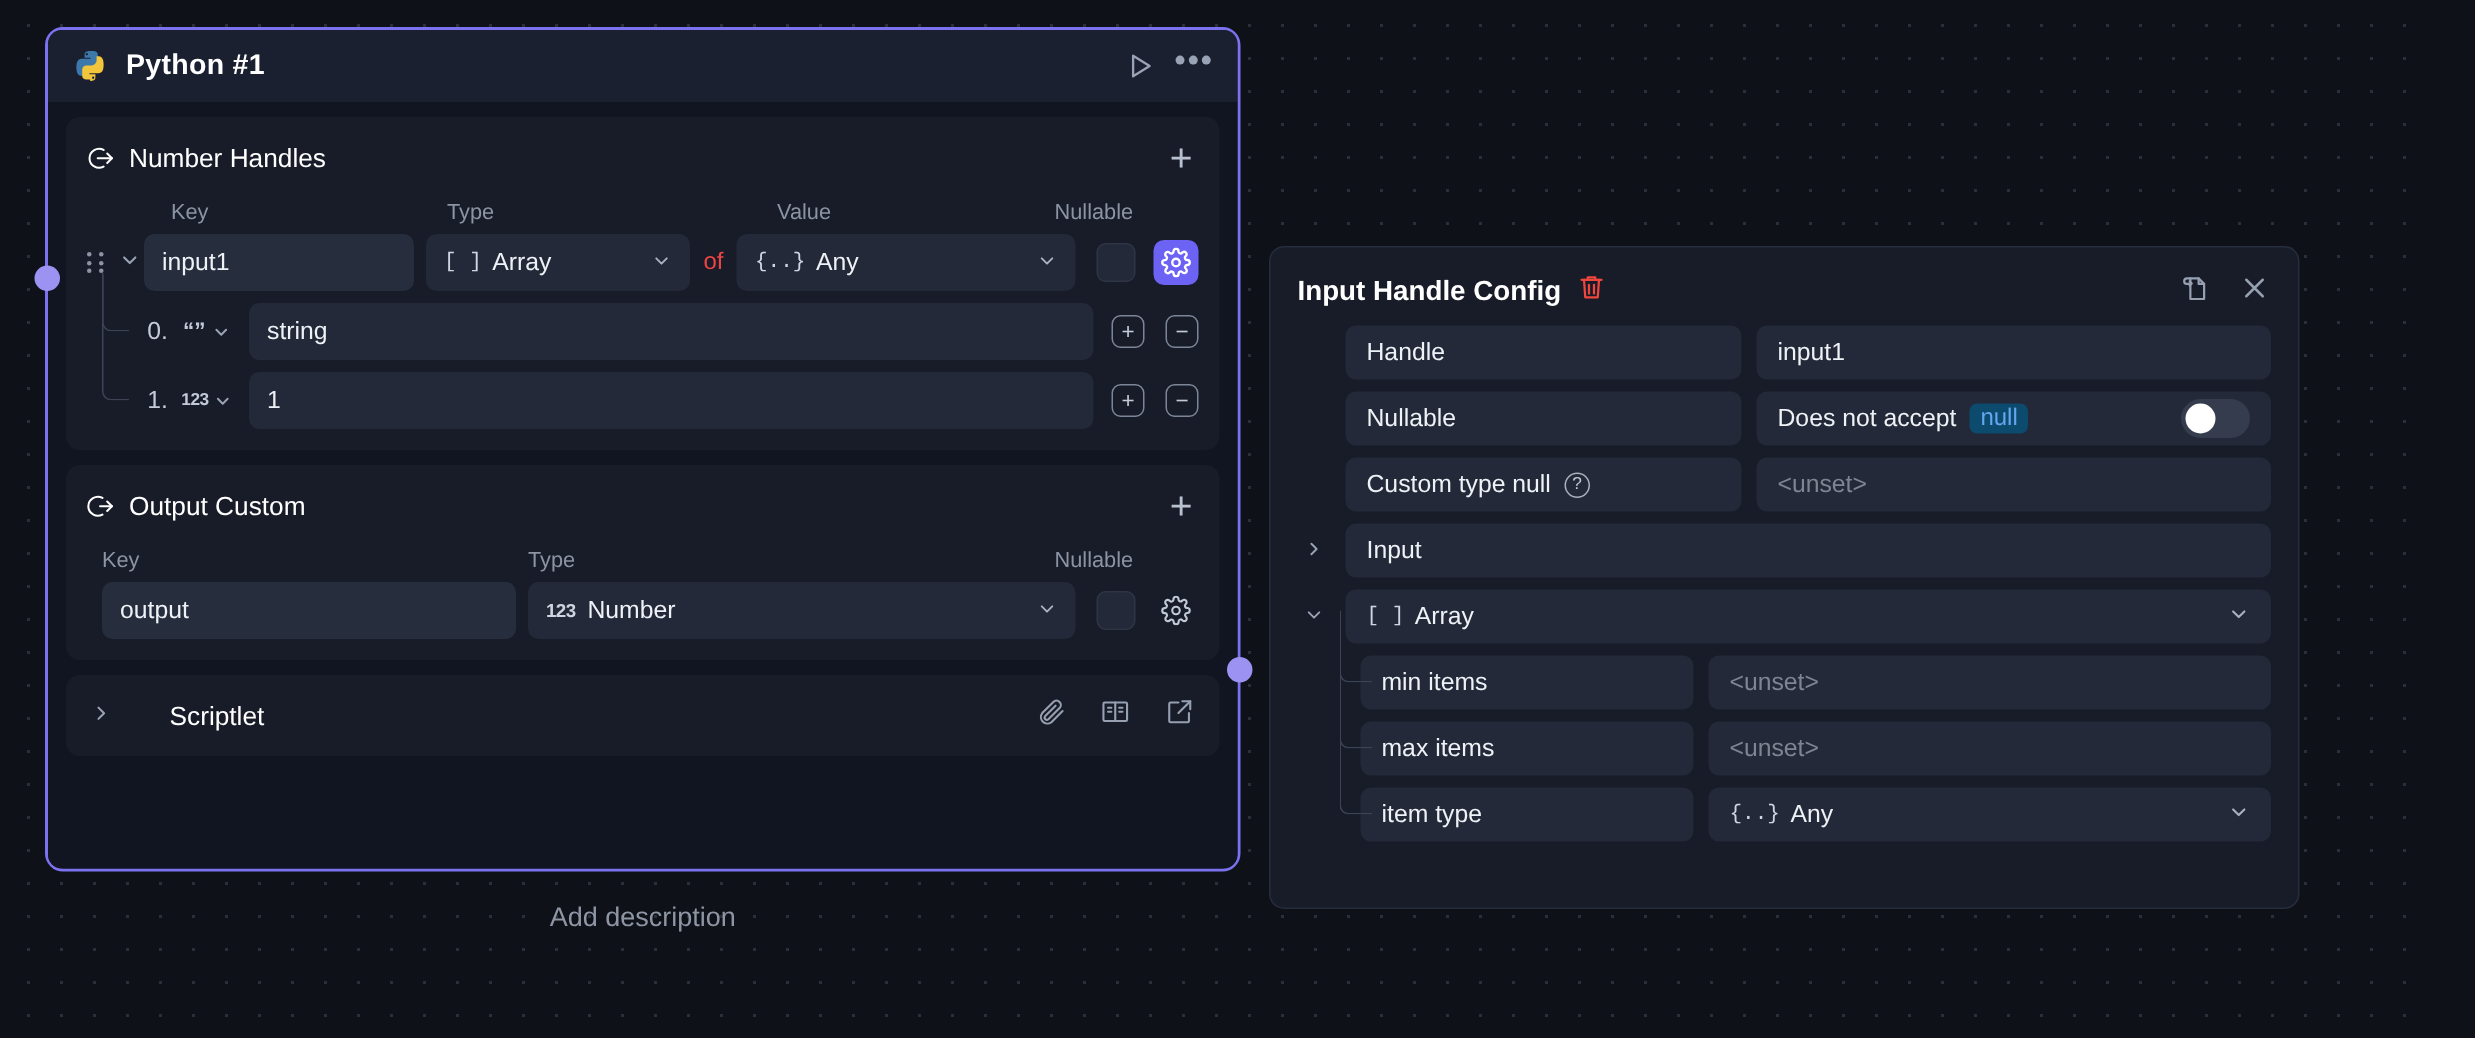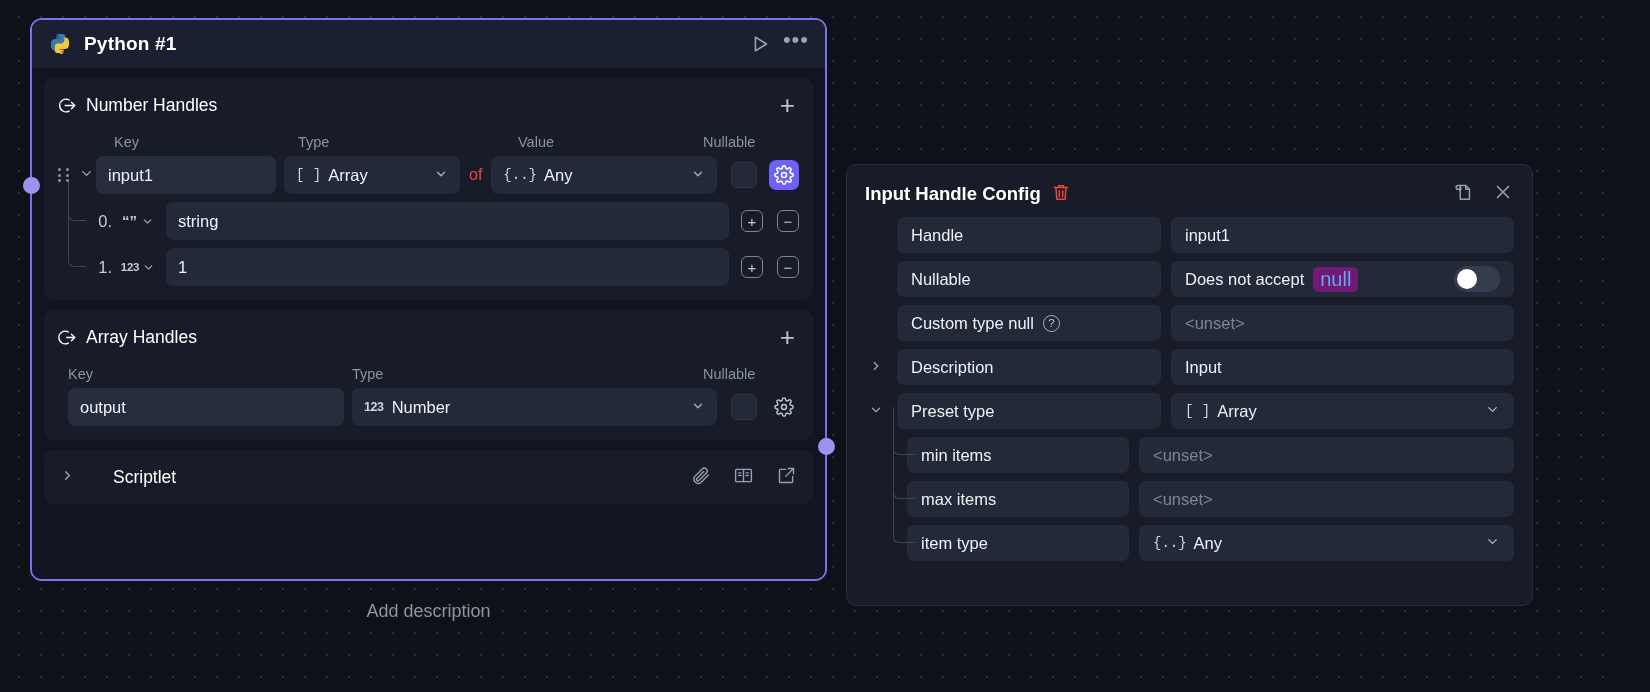--- a/index.html
+++ b/index.html
@@ -155,22 +155,22 @@
     display:flex; align-items:center; padding: 0 14px; color:#eef1f6; font-size:16.5px;
     min-width: 0;
   }
   .cfg-val .ph { color:#7d8593; }
   .qmark {
     display:inline-flex; width:17px; height:17px; border:1.4px solid #aab1bf; border-radius:50%;
     color:#c4cad6; font-size:11.5px; align-items:center; justify-content:center; margin-left:9px;
     cursor:pointer;
   }
   .nullchip {
-    background:#701a75; color:#64a6f0; border-radius:5px; padding: 1px 7px; margin-left:9px;
-    font-size:20px;
+    background:#0c4a6e; color:#64a6f0; border-radius:5px; padding: 1px 7px; margin-left:9px;
+    font-size:16px;
   }
   .toggle {
     width: 46px; height: 26px; border-radius: 13px; background:#343c4d; position:relative;
     margin-left: auto; flex:0 0 46px; cursor:pointer;
   }
   .toggle i { position:absolute; left: 3px; top: 3px; width:20px; height:20px; border-radius:50%; background:#fff; display:block;}
 
   .cfg-elbow {
     position:absolute; left: 28px; width: 22px; border-left:1.6px solid #3b4355;
     border-bottom:1.6px solid #3b4355; border-bottom-left-radius:6px;
@@ -298,21 +298,21 @@
 
       <div class="section">
         <div class="section-head">
           <span style="display:flex;">
             <svg width="19" height="19" viewBox="0 0 24 24" fill="none" stroke="#ffffff" stroke-width="1.7" stroke-linecap="round" stroke-linejoin="round">
               <path d="M13 5a8 8 0 1 0 0 14"></path>
                 <path d="M21 12H11"></path>
                 <path d="M17 8l4 4-4 4"></path>
             </svg>
           </span>
-          <span class="section-title">Array Handles</span>
+          <span class="section-title">Output Custom</span>
           <span class="plus-btn">+</span>
         </div>
 
         <div class="col-head">
           <span style="width:10px;"></span>
           <span style="width:284px;">Key</span>
           <span style="flex:1;">Type</span>
           <span style="width:96px;text-align:left;">Nullable</span>
         </div>
 
@@ -431,31 +431,29 @@
         <span class="ph">&lt;unset&gt;</span>
       </span>
     </div>
 
     <div class="cfg-row">
       <span class="cfg-exp">
         <svg width="14" height="14" viewBox="0 0 24 24" fill="none" stroke="currentColor" stroke-width="2.2" stroke-linecap="round" stroke-linejoin="round">
             <path d="M9 6l6 6-6 6"></path>
           </svg>
       </span>
-      <span class="cfg-key">Description</span>
       <span class="cfg-val">Input</span>
     </div>
 
     <div class="cfg-row">
       <span class="cfg-exp">
         <svg width="14" height="14" viewBox="0 0 24 24" fill="none" stroke="currentColor" stroke-width="2.2" stroke-linecap="round" stroke-linejoin="round">
             <path d="M6 9l6 6 6-6"></path>
           </svg>
       </span>
-      <span class="cfg-key">Preset type</span>
       <span class="cfg-val">
         <span class="tprefix">[ ]</span>
         <span>Array</span>
         <span class="dd-caret">
           <svg width="15" height="15" viewBox="0 0 24 24" fill="none" stroke="currentColor" stroke-width="2.2" stroke-linecap="round" stroke-linejoin="round">
               <path d="M6 9l6 6 6-6"></path>
             </svg>
         </span>
       </span>
     </div>

